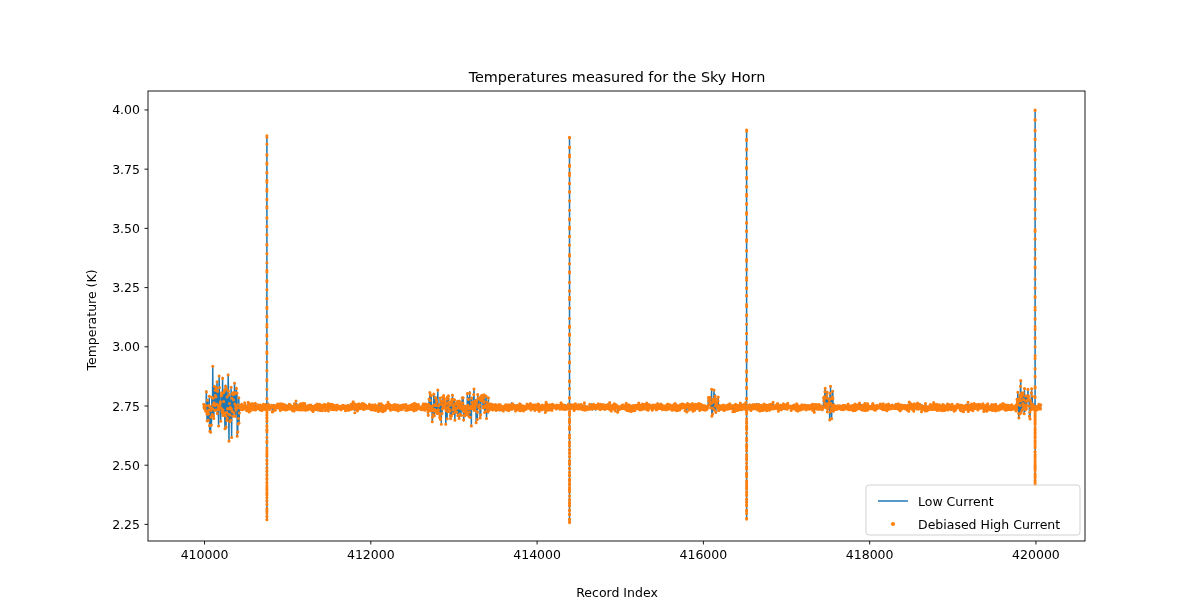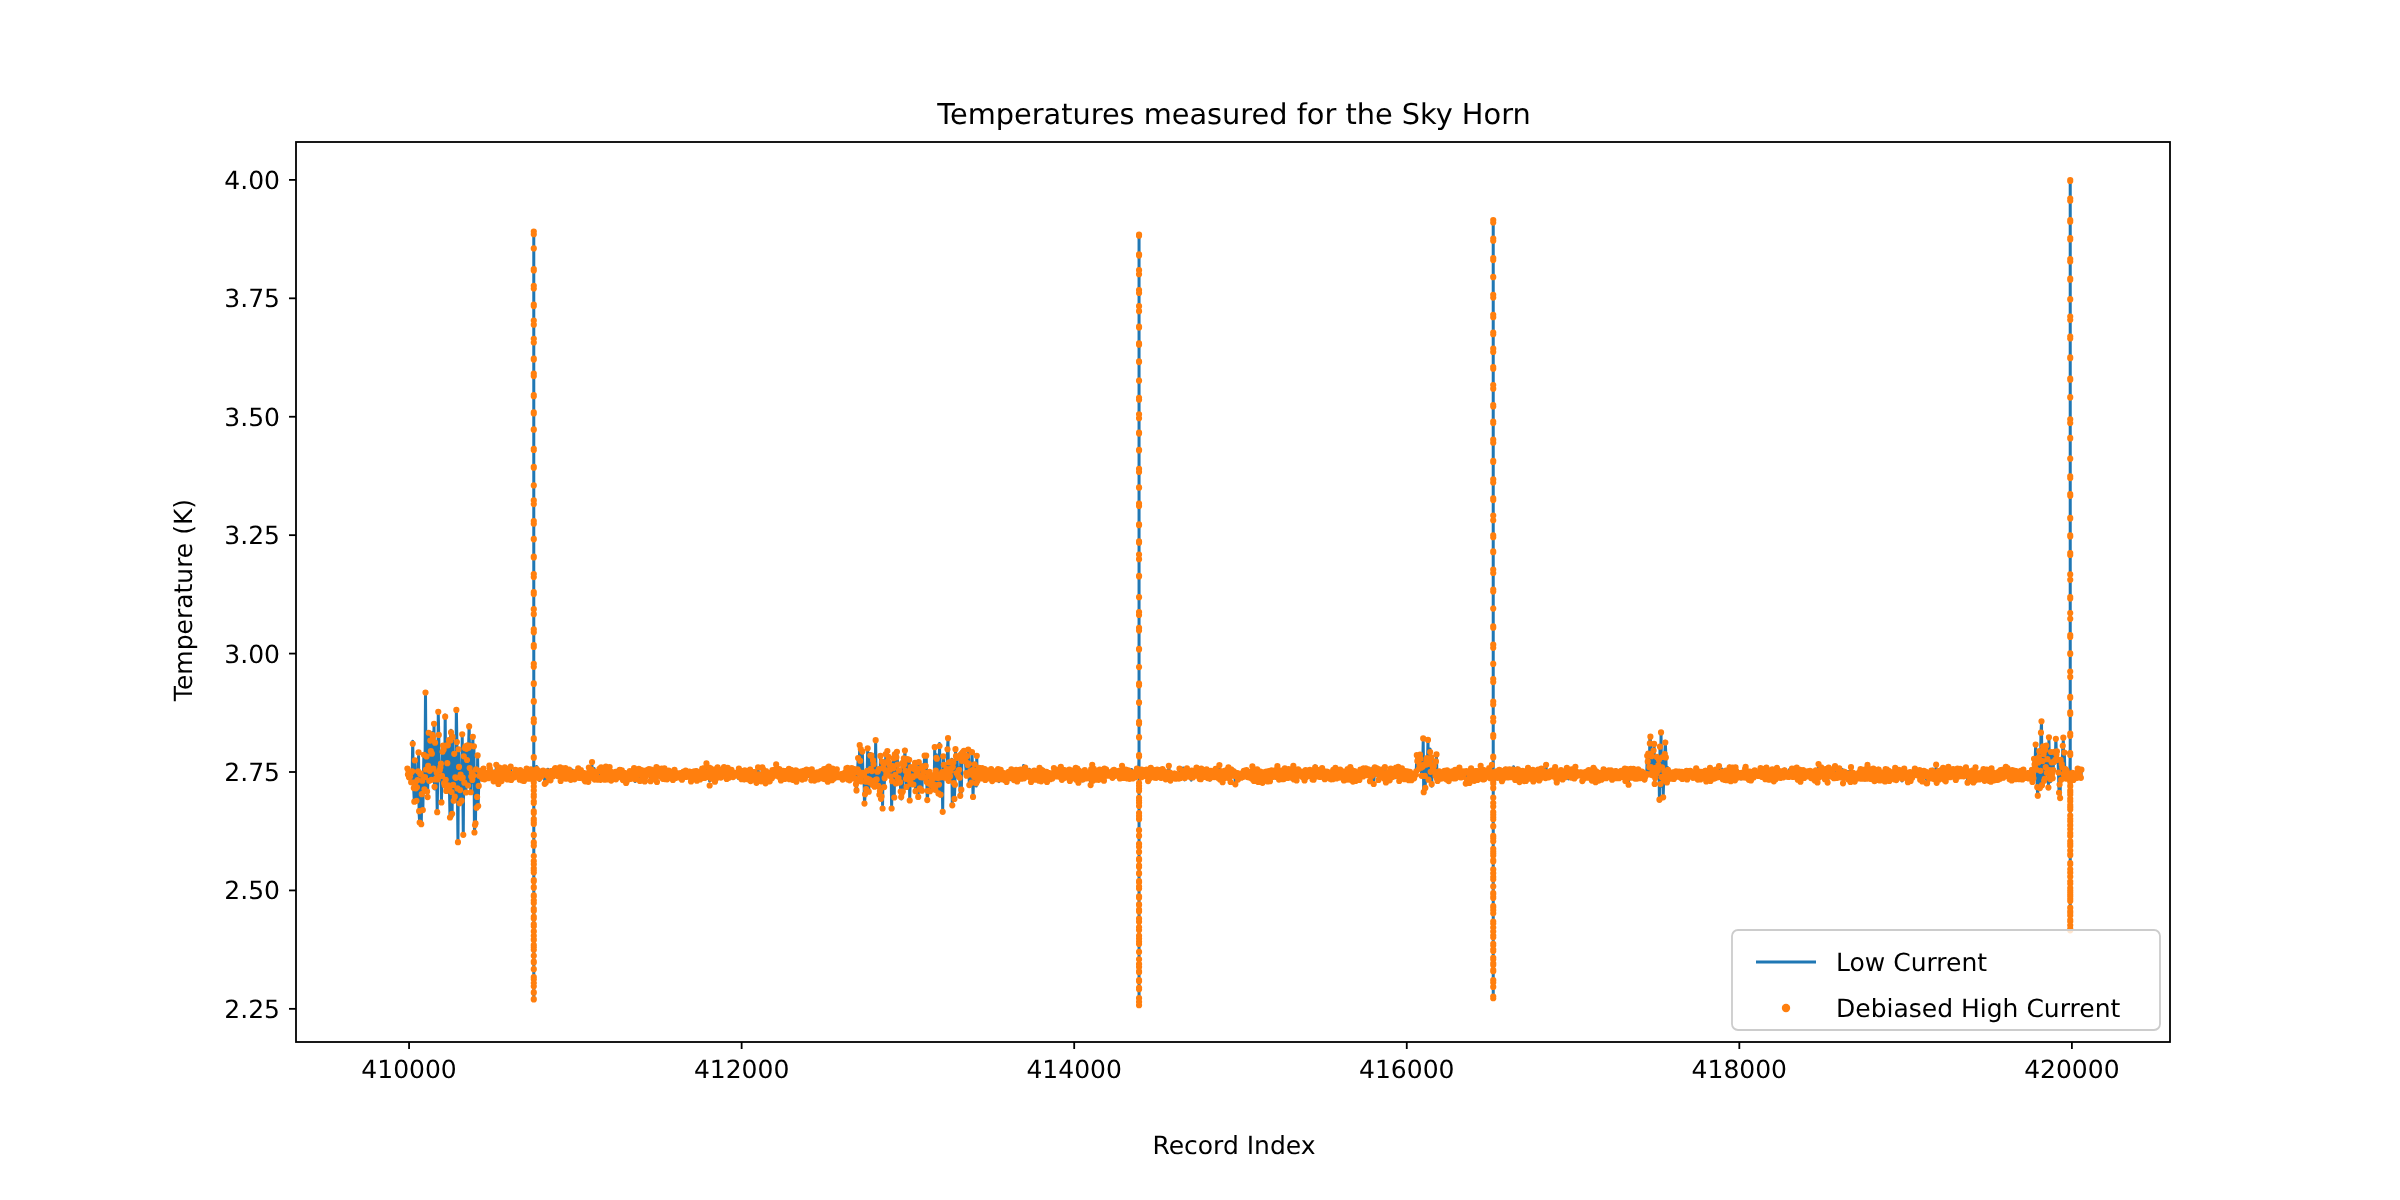--- a/index.html
+++ b/index.html
@@ -11,20 +11,21 @@
     width: 1200px;
     height: 600px;
     font-family: "DejaVu Sans", sans-serif;
     overflow: hidden;
   }
   #figure {
     position: relative;
     width: 1200px;
     height: 472px;
     background: #ffffff;
+    margin-top: 20px;
   }
   #chart-svg {
     display: block;
     width: 1200px;
     height: 600px;
   }
   .tick-mark {
     stroke: #000000;
     stroke-width: 0.9;
   }

